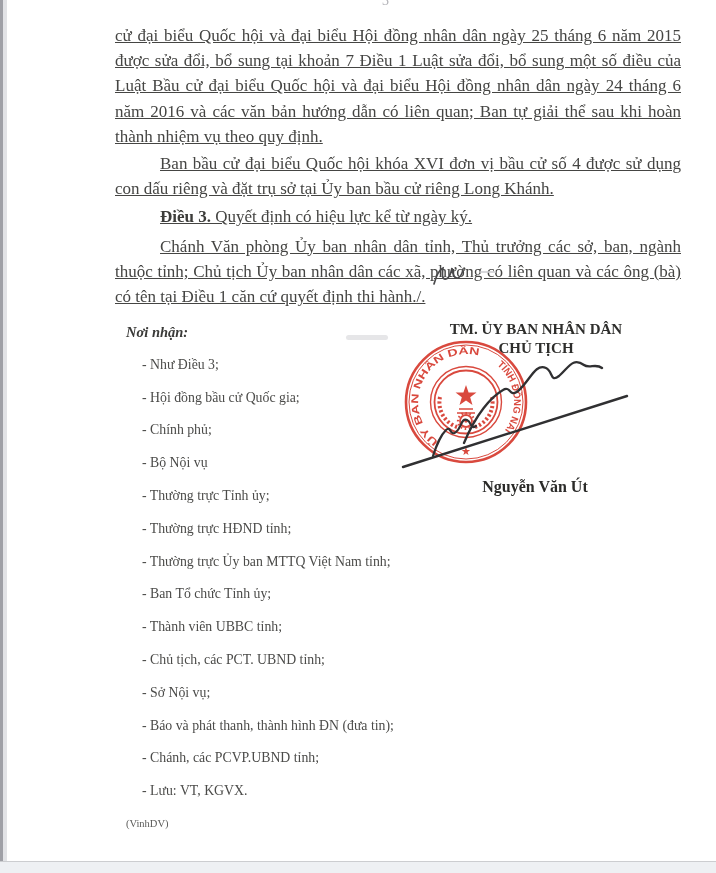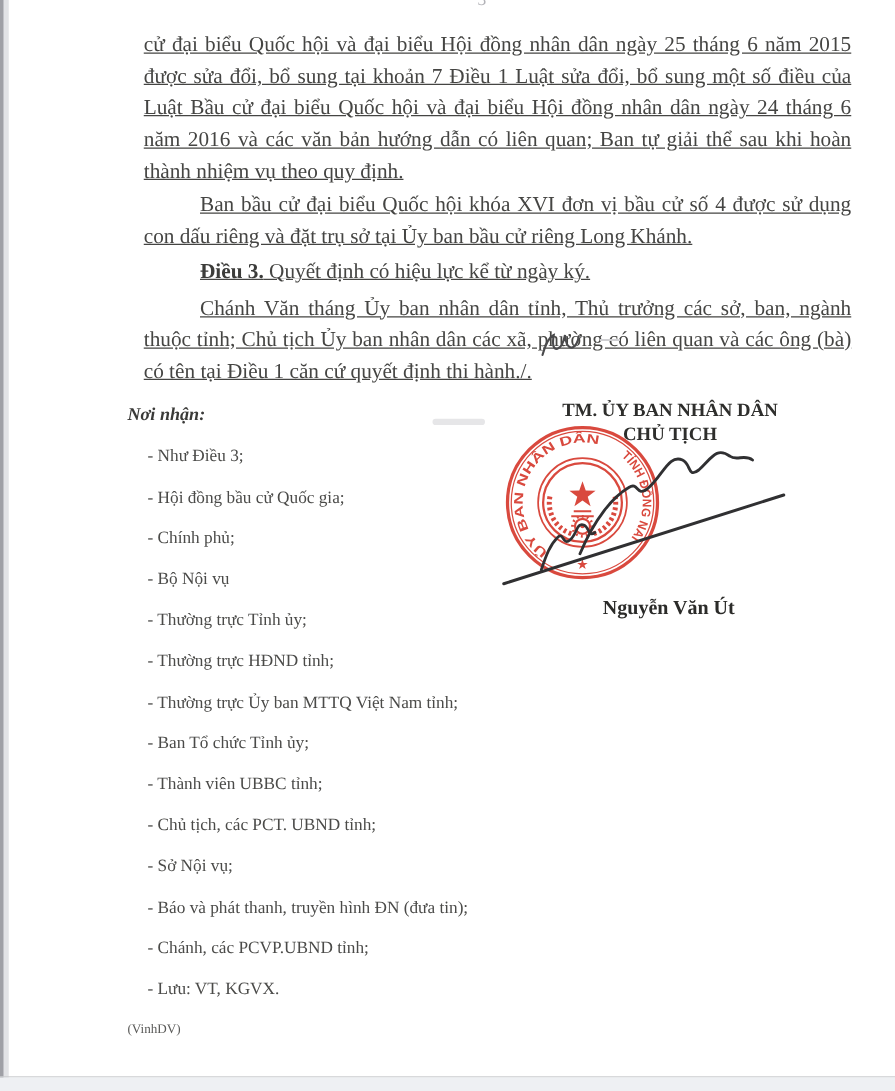--- a/index.html
+++ b/index.html
@@ -16,21 +16,21 @@
   .pagenum-clip span{position:relative;top:-9px;font-size:14px;color:#b3b3b8;}
   
   .bodytext{position:absolute;left:115px;top:23px;width:566px;font-size:17px;line-height:25.2px;}
   .jline{text-align:justify;text-align-last:justify;}
   .lline{text-align:left;}
   .ind{text-indent:45px;}
   .para{margin:0;text-decoration:underline;}
   .m2{margin-top:2px;} .m3{margin-top:3px;} .m4{margin-top:4px;}
   .bold{font-weight:bold;color:#3c3c3a;}
   
-  .recipients{position:absolute;left:102px;top:324px;width:304px;font-size:13.8px;line-height:16.8px;color:#4b4b49;}
+  .recipients{position:absolute;left:126px;top:324px;width:304px;font-size:13.8px;line-height:16.8px;color:#4b4b49;}
   .recip-header{font-weight:bold;font-style:italic;font-size:14.5px;color:#3a3a38;margin-bottom:1px;}
   .recip-list{margin:0;padding:0;list-style:none;}
   .recip-list li{margin:16px;padding:0;}
   .drafter{font-size:10.5px;color:#5a5a58;margin-top:1px;}
   
   .sig-head{position:absolute;left:408px;top:320px;width:256px;text-align:center;
             font-weight:bold;color:#2e2e2c;font-size:15px;line-height:19px;}
   .signer{position:absolute;left:430px;top:478px;width:210px;text-align:center;
           font-weight:bold;color:#2b2b29;font-size:16px;}
   .seal-svg{position:absolute;left:395px;top:330px;}
@@ -63,21 +63,21 @@
     <div class="para m2">
       <div class="jline ind">Ban bầu cử đại biểu Quốc hội khóa XVI đơn vị bầu cử số 4 được sử dụng</div>
       <div class="lline">con dấu riêng và đặt trụ sở tại Ủy ban bầu cử riêng Long Khánh.</div>
     </div>
     <div class="para m3">
       <div class="lline ind">
         <span class="bold">Điều 3.</span><span> Quyết định có hiệu lực kể từ ngày ký.</span>
       </div>
     </div>
     <div class="para m4">
-      <div class="jline ind">Chánh Văn tháng Ủy ban nhân dân tỉnh, Thủ trưởng các sở, ban, ngành</div>
+      <div class="jline ind">Chánh Văn phòng Ủy ban nhân dân tỉnh, Thủ trưởng các sở, ban, ngành</div>
       <div class="jline">thuộc tỉnh; Chủ tịch Ủy ban nhân dân các xã, phường có liên quan và các ông (bà)</div>
       <div class="lline">có tên tại Điều 1 căn cứ quyết định thi hành./.</div>
     </div>
   </div>
 
   <svg class="flourish-svg" width="80" height="28" viewBox="0 0 80 28">
     <path d="M 6 22 Q 10 8 15 6 Q 13 18 18 17 Q 22 16 24 6 Q 25 17 30 16 Q 34 14 35 7" fill="none" stroke="#4a4a4c" stroke-width="1.7" stroke-linecap="round"></path>
     <path d="M 52 10 h 16" stroke="#cfcfd2" stroke-width="1.6" fill="none"></path>
   </svg>
 
@@ -88,21 +88,21 @@
         <li>- Hội đồng bầu cử Quốc gia;</li>
         <li>- Chính phủ;</li>
         <li>- Bộ Nội vụ</li>
         <li>- Thường trực Tỉnh ủy;</li>
         <li>- Thường trực HĐND tỉnh;</li>
         <li>- Thường trực Ủy ban MTTQ Việt Nam tỉnh;</li>
         <li>- Ban Tổ chức Tỉnh ủy;</li>
         <li>- Thành viên UBBC tỉnh;</li>
         <li>- Chủ tịch, các PCT. UBND tỉnh;</li>
         <li>- Sở Nội vụ;</li>
-        <li>- Báo và phát thanh, truyền hình ĐN (đưa tin);</li>
+        <li>- Báo và phát thanh, thành hình ĐN (đưa tin);</li>
         <li>- Chánh, các PCVP.UBND tỉnh;</li>
         <li>- Lưu: VT, KGVX.</li>
       </ul>
     <div class="drafter">(VinhDV)</div>
   </div>
 
   <div class="sig-head">
     <div>TM. ỦY BAN NHÂN DÂN</div>
     <div>CHỦ TỊCH</div>
   </div>

